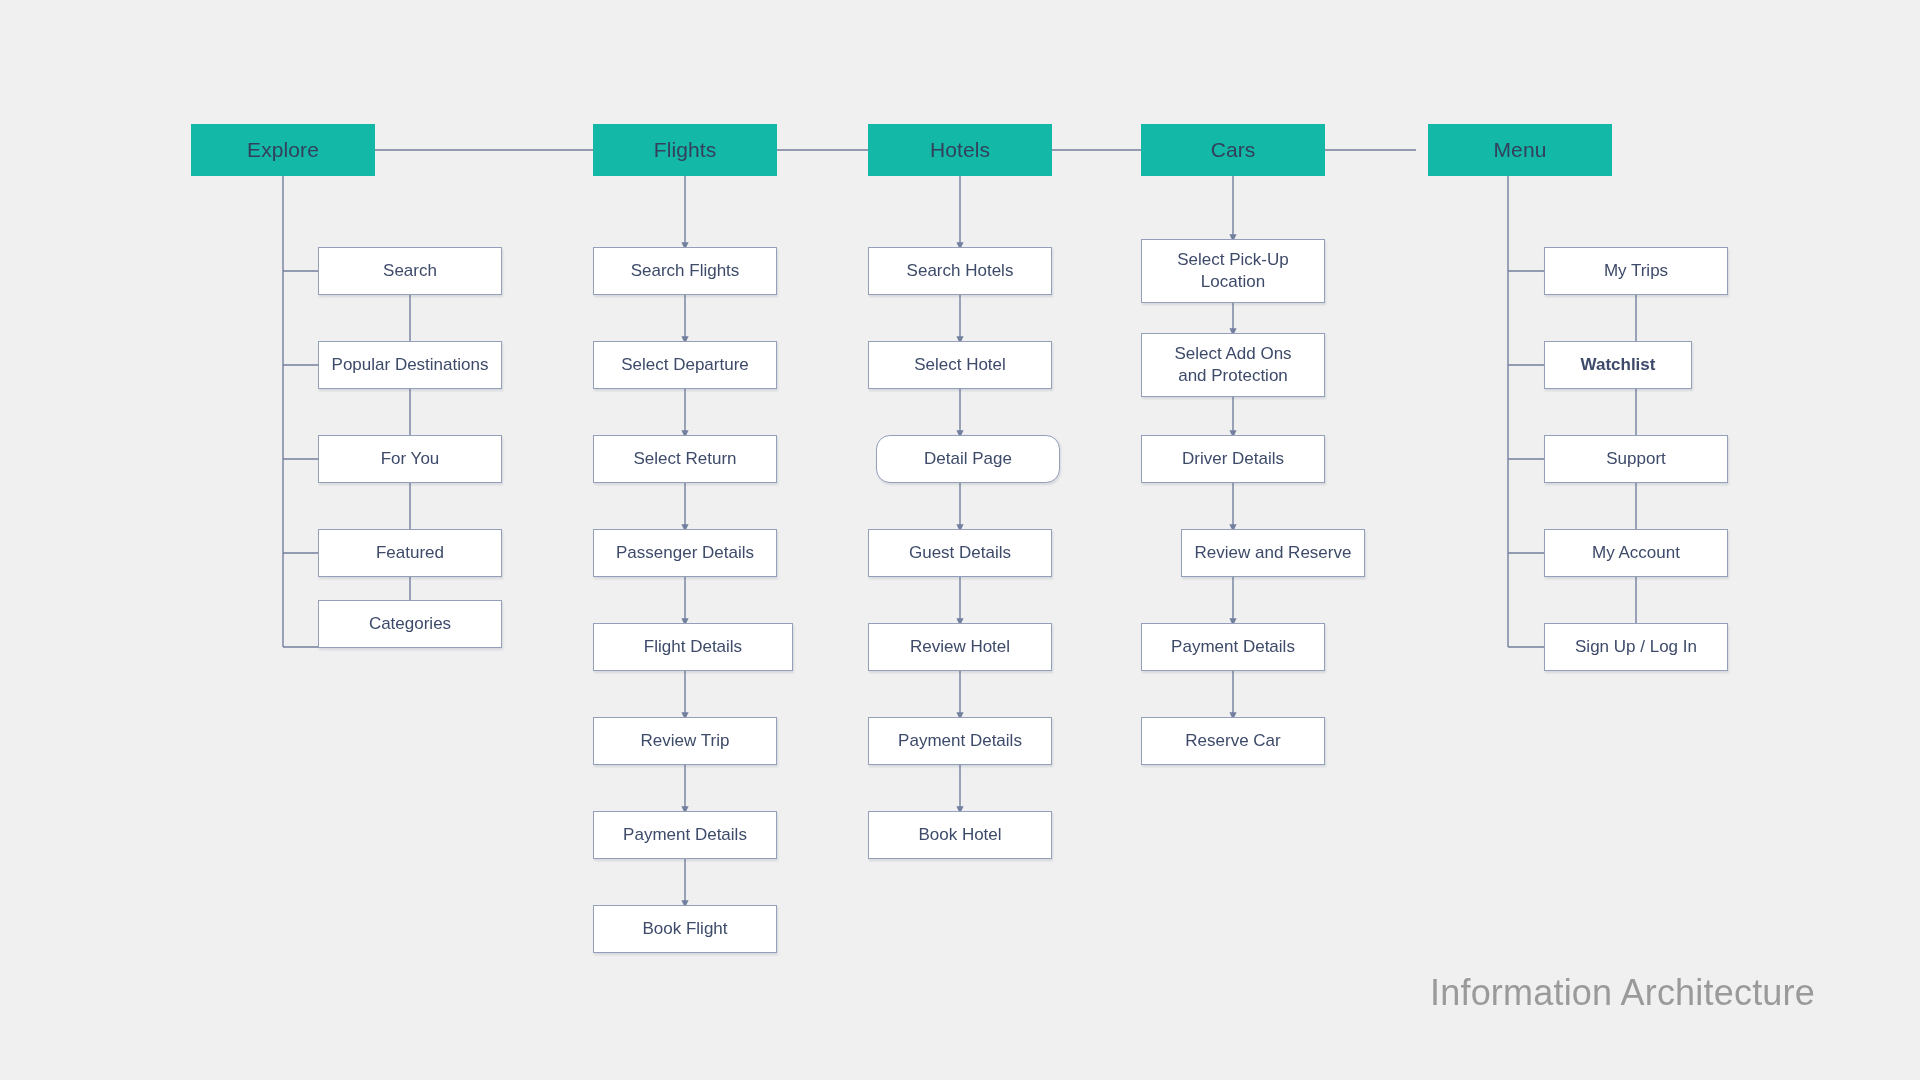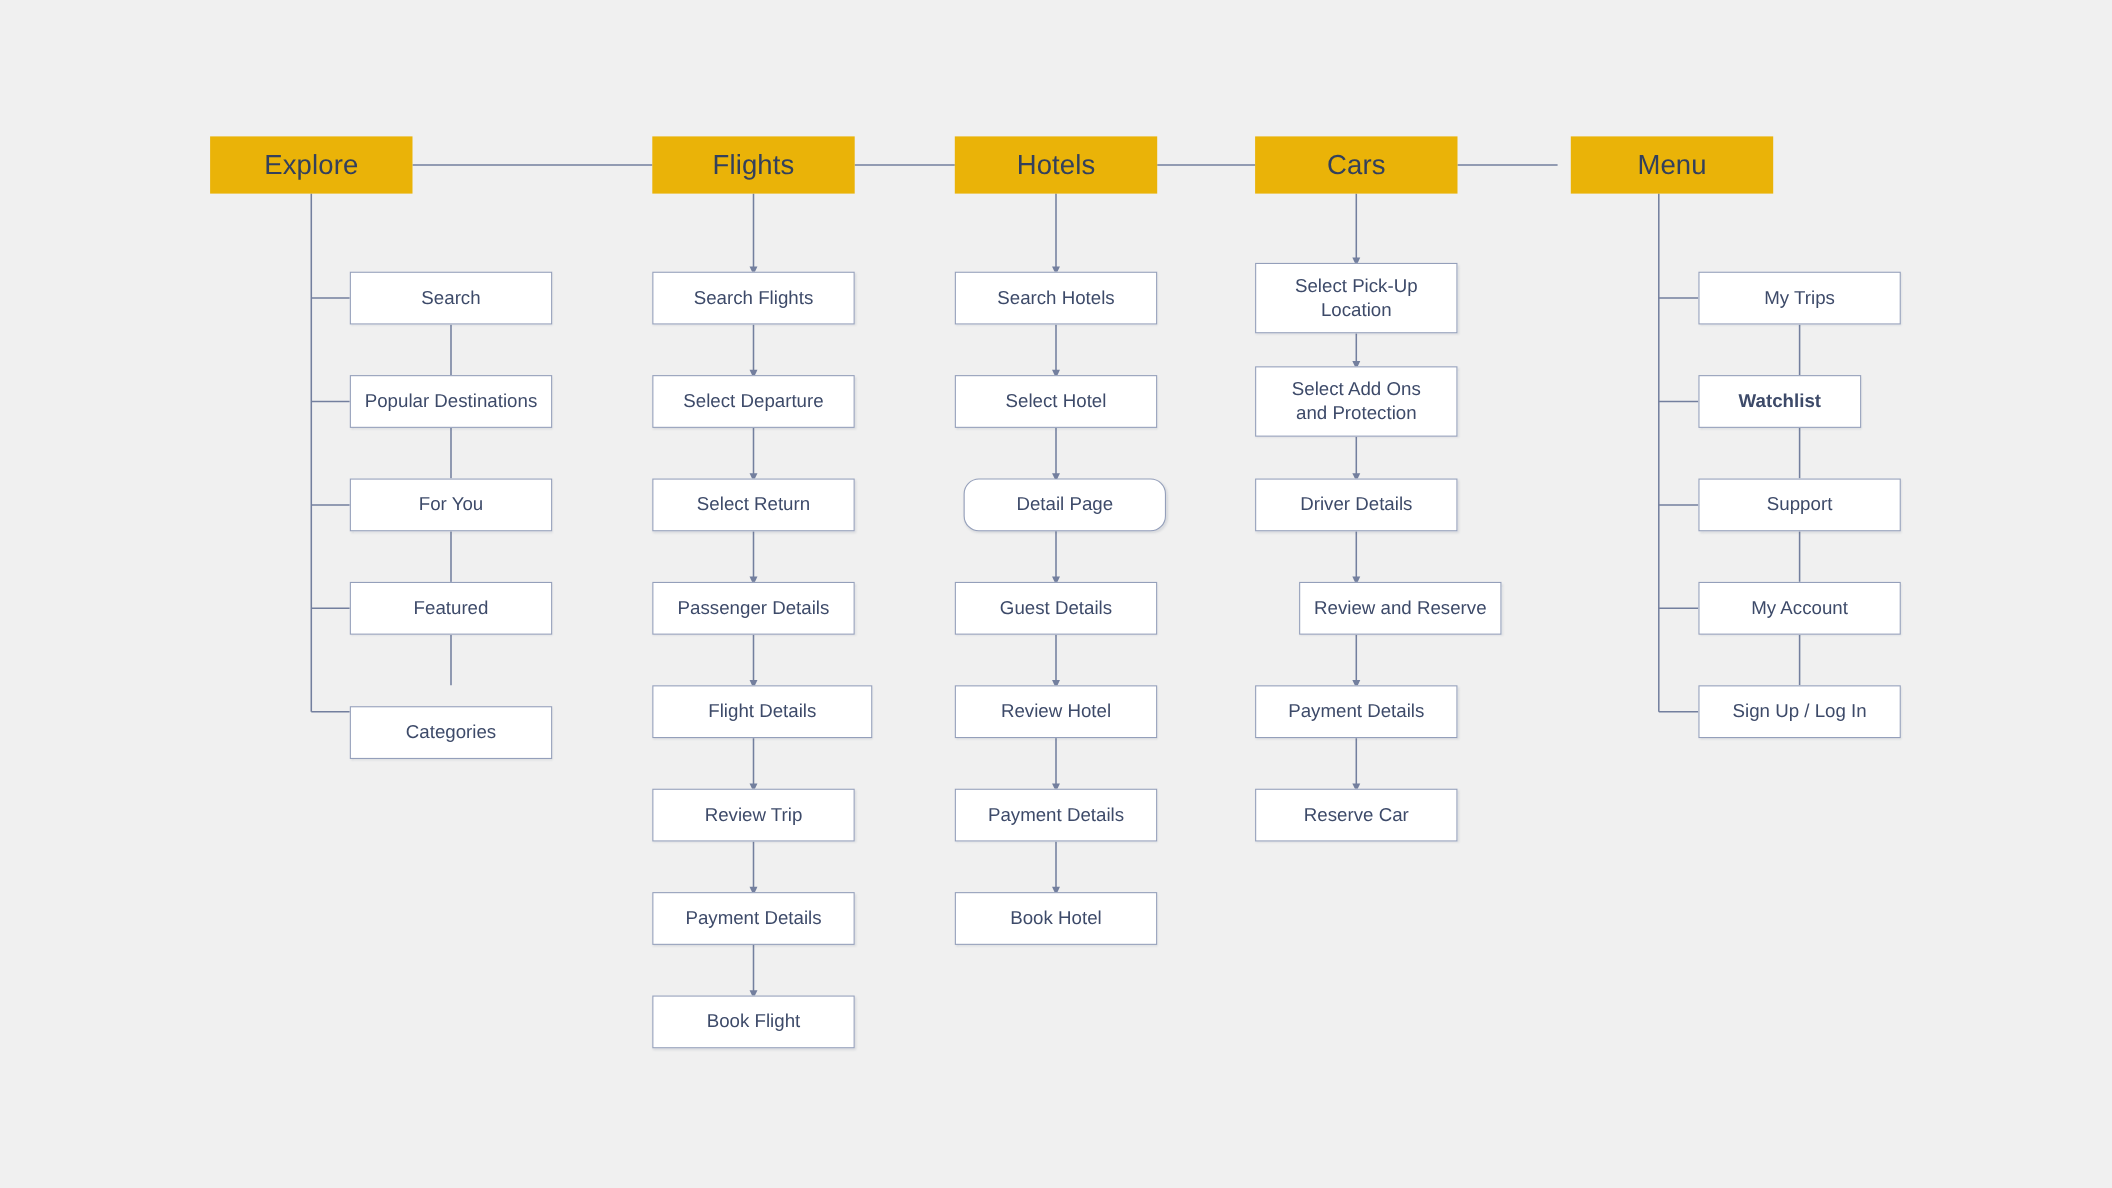--- a/index.html
+++ b/index.html
@@ -39,24 +39,24 @@
     position: absolute;
     box-sizing: border-box;
     display: flex;
     align-items: center;
     justify-content: center;
     text-align: center;
     line-height: 1.28;
   }
 
   .node.header {
-    background: #eab308;
+    background: #14b8a6;
     border: none;
     color: #33405c;
-    font-size: 25px;
+    font-size: 21px;
     letter-spacing: 0.1px;
   }
 
   .node.step {
     background: #ffffff;
     border: 1px solid #949fba;
     color: #3d4a69;
     font-size: 17px;
     box-shadow: 1px 1.5px 2px rgba(90, 100, 125, 0.16);
   }
@@ -137,21 +137,21 @@
       </div>
       <div class="node step" style="left: 318px; top: 341px; width: 184px; height: 48px;">
         <span>Popular Destinations</span>
       </div>
       <div class="node step" style="left: 318px; top: 435px; width: 184px; height: 48px;">
         <span>For You</span>
       </div>
       <div class="node step" style="left: 318px; top: 529px; width: 184px; height: 48px;">
         <span>Featured</span>
       </div>
-      <div class="node step" style="left: 318px; top: 642px; width: 184px; height: 48px;">
+      <div class="node step" style="left: 318px; top: 600px; width: 184px; height: 48px;">
         <span>Categories</span>
       </div>
       <div class="node header" style="left: 593px; top: 124px; width: 184px; height: 52px;">
         <span>Flights</span>
       </div>
       <div class="node step" style="left: 593px; top: 247px; width: 184px; height: 48px;">
         <span>Search Flights</span>
       </div>
       <div class="node step" style="left: 593px; top: 341px; width: 184px; height: 48px;">
         <span>Select Departure</span>
@@ -232,13 +232,14 @@
         <span>Support</span>
       </div>
       <div class="node step" style="left: 1544px; top: 529px; width: 184px; height: 48px;">
         <span>My Account</span>
       </div>
       <div class="node step" style="left: 1544px; top: 623px; width: 184px; height: 48px;">
         <span>Sign Up / Log In</span>
       </div>
     </div>
 
+  <div id="page-caption" style="left: 1430px; top: 972px; color: rgb(154, 154, 154);">Information Architecture</div>
 </div>
 
 </body></html>

